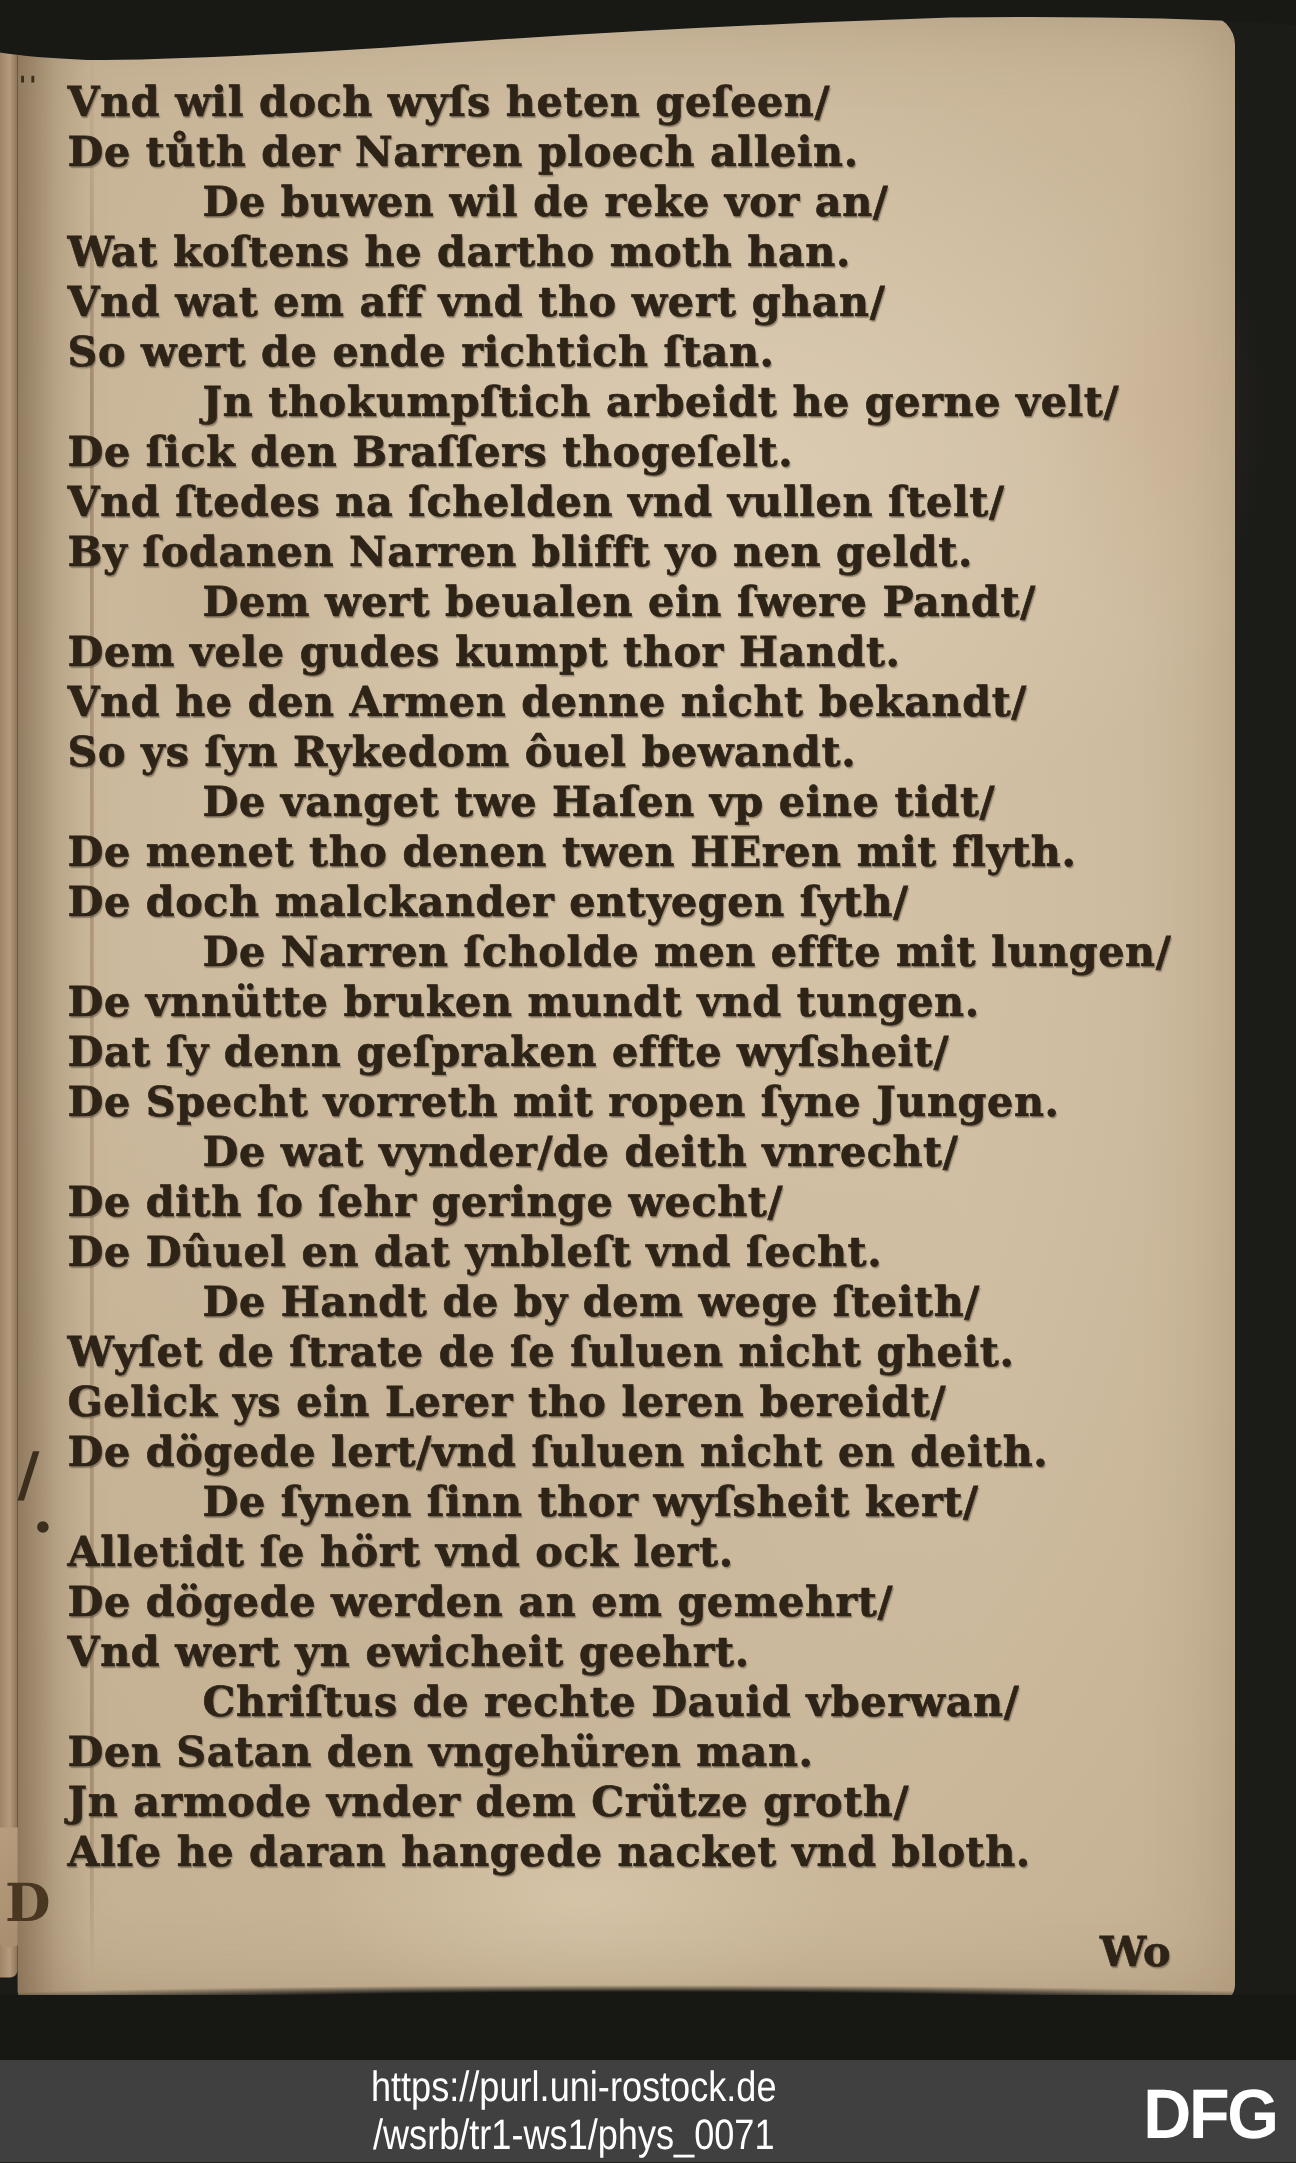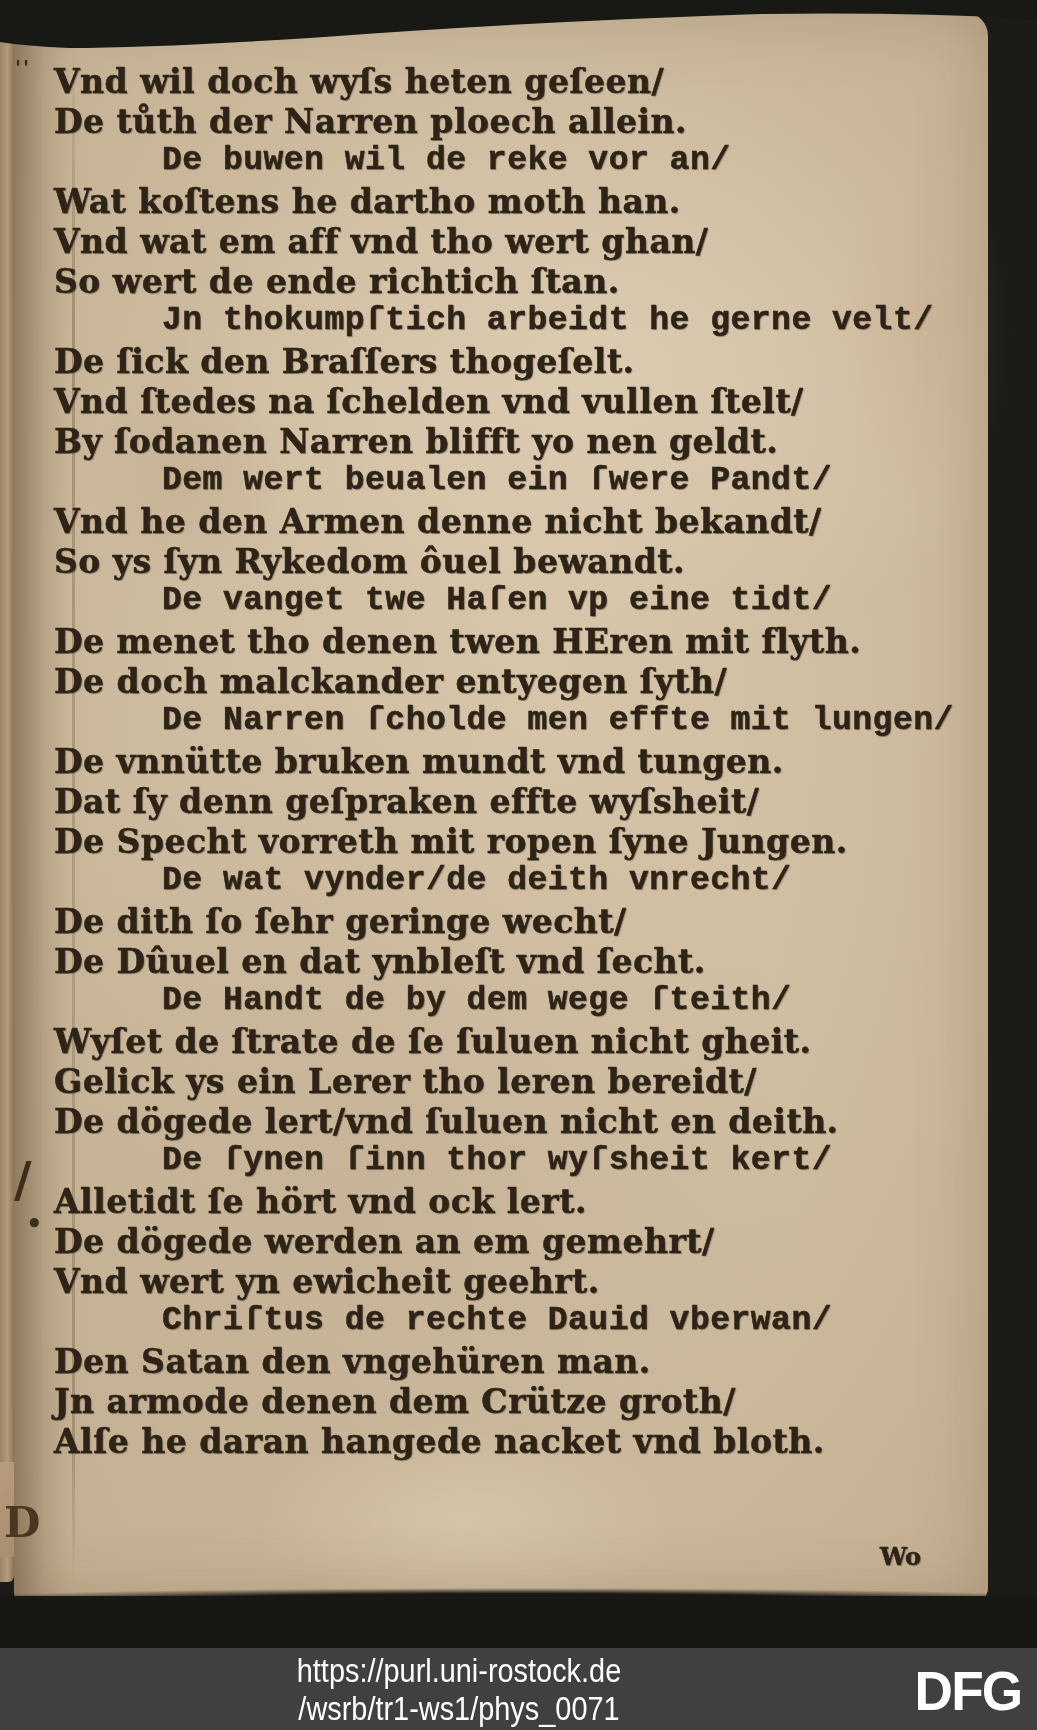--- a/index.html
+++ b/index.html
@@ -72,24 +72,24 @@
   .line{
     height:40px;
     font-size:33px;
     font-weight:bold;
     color:#2d2317;
     white-space:nowrap;
     letter-spacing:.5px;
     -webkit-text-stroke:.5px #2d2317;
     text-shadow:1px 1px 1px rgba(45,35,23,.40);
   }
-  .line.indent{padding-left:108px;font-family:Liberation Mono, monospace;}
+  .line.indent{padding-left:108px;}
   .catchword{
     position:absolute;left:866px;top:1530px;
-    font-size:24px;font-weight:bold;color:#2d2317;
+    font-size:33px;font-weight:bold;color:#2d2317;
     -webkit-text-stroke:.5px #2d2317;
     text-shadow:1px 1px 1px rgba(45,35,23,.4);
   }
 
   
   .margin-mark{position:absolute;color:#3c2e1d;font-weight:bold;}
   .mark-0{left:0px;top:1140px;font-size:48px;}
   .mark-1{left:12px;top:1196px;font-size:26px;}
   .mark-2{left:-10px;top:1486px;font-size:42px;color:#4a3721;}
   .mark-3{left:1px;top:44px;font-size:20px;letter-spacing:2px;}
@@ -146,20 +146,21 @@
         <div class="line indent">Jn thokumpſtich arbeidt he gerne velt/</div>
 
         <div class="line">De ſick den Braſſers thogeſelt.</div>
 
         <div class="line">Vnd ſtedes na ſchelden vnd vullen ſtelt/</div>
 
         <div class="line">By ſodanen Narren blifft yo nen geldt.</div>
 
         <div class="line indent">Dem wert beualen ein ſwere Pandt/</div>
 
+        <div class="line">Dem vele gudes kumpt thor Handt.</div>
 
         <div class="line">Vnd he den Armen denne nicht bekandt/</div>
 
         <div class="line">So ys ſyn Rykedom ôuel bewandt.</div>
 
         <div class="line indent">De vanget twe Haſen vp eine tidt/</div>
 
         <div class="line">De menet tho denen twen HEren mit flyth.</div>
 
         <div class="line">De doch malckander entyegen ſyth/</div>
@@ -193,21 +194,21 @@
         <div class="line">Alletidt ſe hört vnd ock lert.</div>
 
         <div class="line">De dögede werden an em gemehrt/</div>
 
         <div class="line">Vnd wert yn ewicheit geehrt.</div>
 
         <div class="line indent">Chriſtus de rechte Dauid vberwan/</div>
 
         <div class="line">Den Satan den vngehüren man.</div>
 
-        <div class="line">Jn armode denen dem Crütze groth/</div>
+        <div class="line">Jn armode vnder dem Crütze groth/</div>
 
         <div class="line">Alſe he daran hangede nacket vnd bloth.</div>
       </div>
 
     <div class="catchword">Wo</div>
 
     <span class="margin-mark mark-0">/</span>
     <span class="margin-mark mark-1">•</span>
     <span class="margin-mark mark-2">D</span>
     <span class="margin-mark mark-3">''</span>

